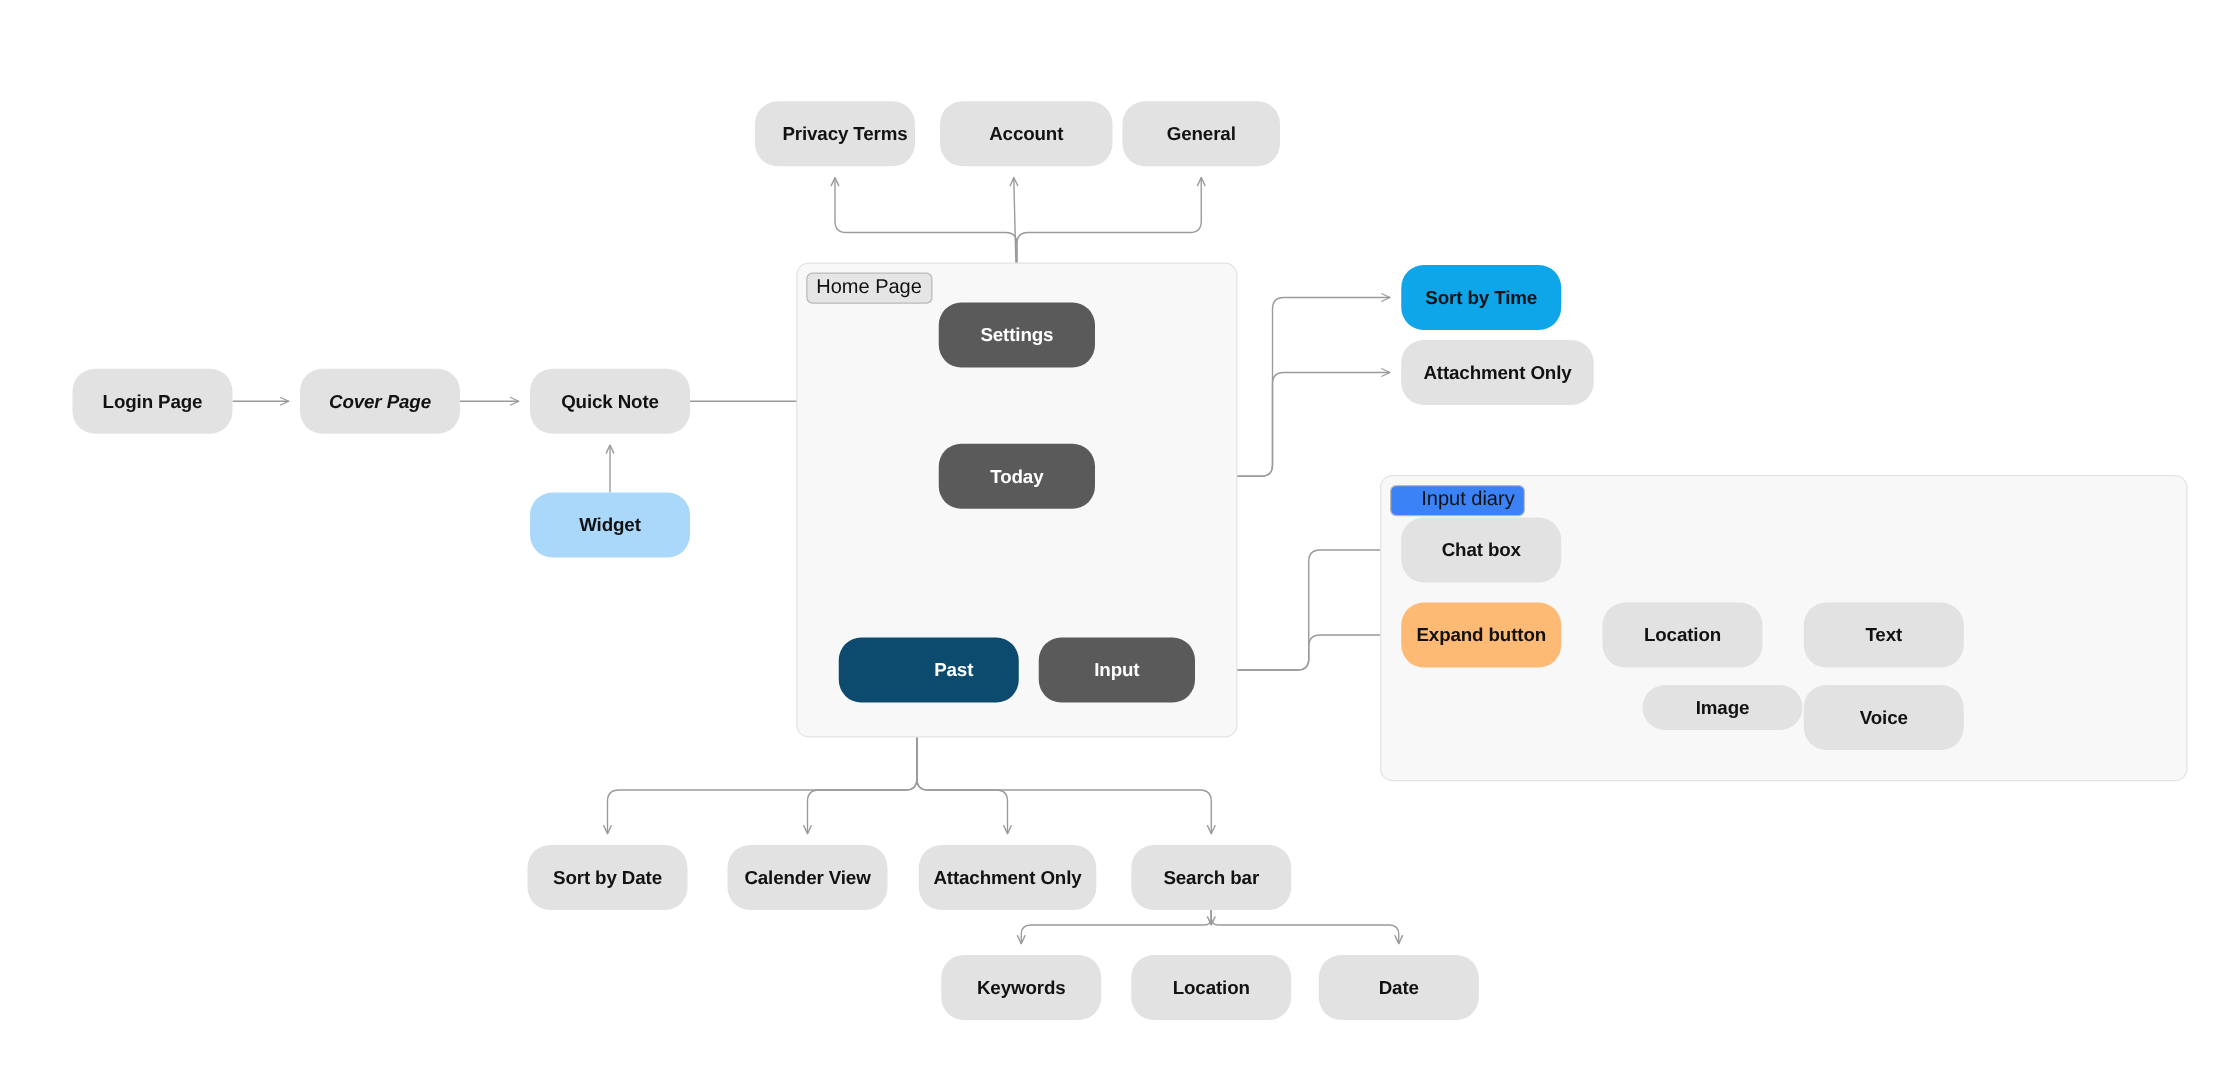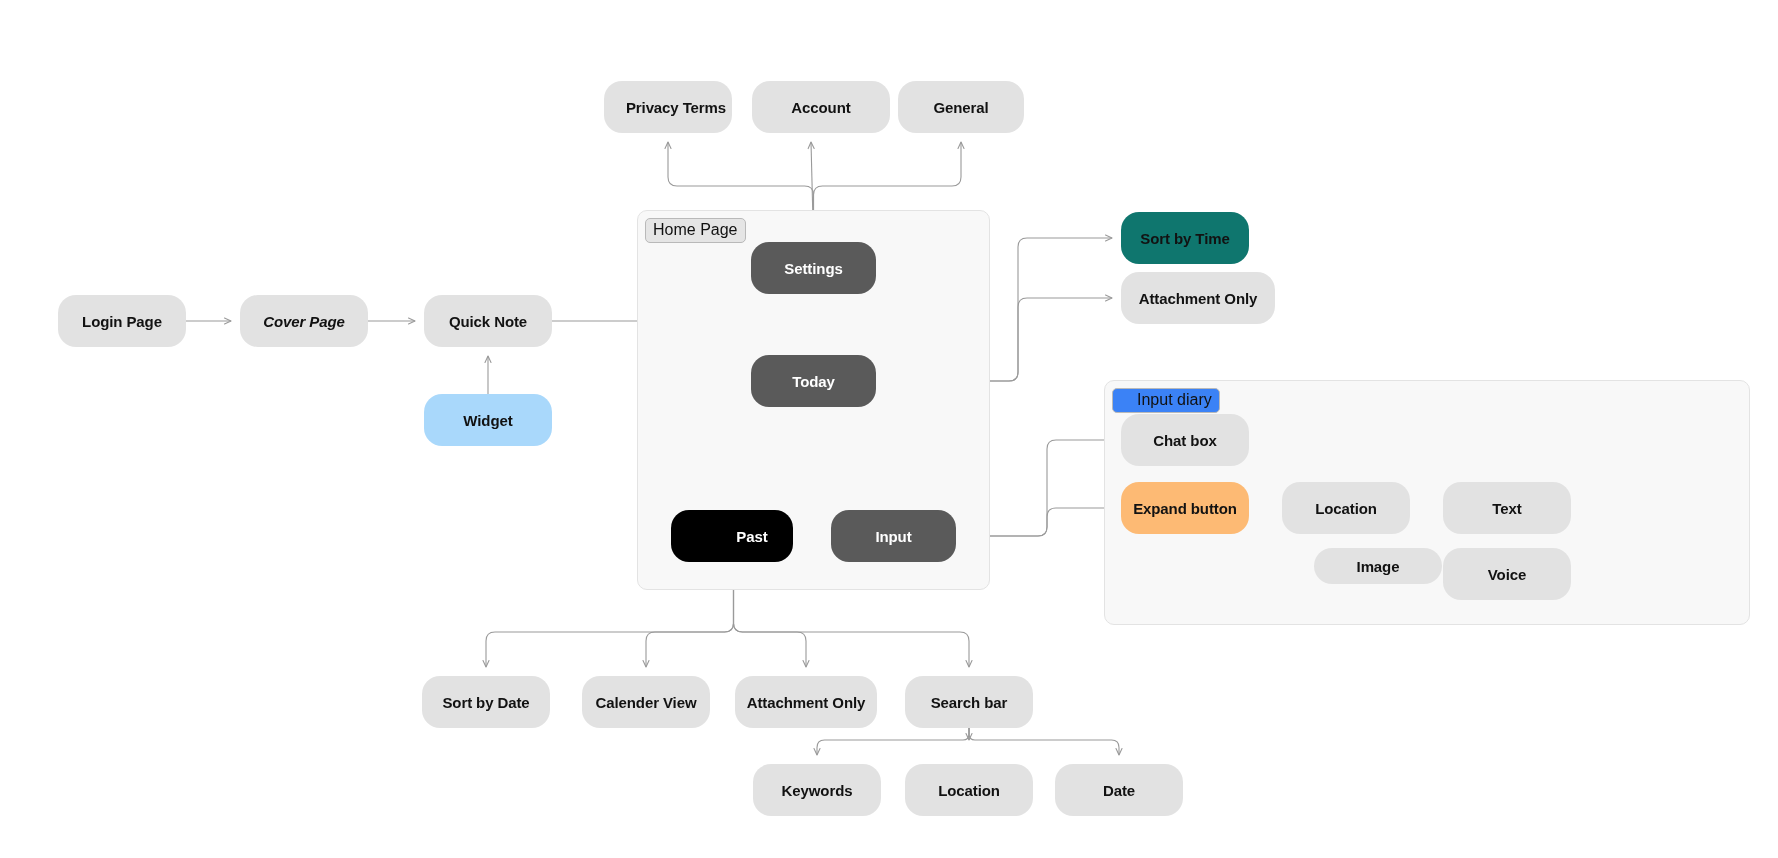--- a/index.html
+++ b/index.html
@@ -98,23 +98,23 @@
   <div id="nodes-layer">
       <div class="node light" style="left: 58px; top: 295px; width: 128px; height: 52px; background: rgb(226, 226, 226);">Login Page</div>
       <div class="node light" style="left: 240px; top: 295px; width: 128px; height: 52px; background: rgb(226, 226, 226); font-style: italic;">Cover Page</div>
       <div class="node light" style="left: 424px; top: 295px; width: 128px; height: 52px; background: rgb(226, 226, 226);">Quick Note</div>
       <div class="node accent" style="left: 424px; top: 394px; width: 128px; height: 52px; background: rgb(169, 216, 251);">Widget</div>
       <div class="node light" style="left: 604px; top: 81px; width: 128px; height: 52px; background: rgb(226, 226, 226); padding-left: 16px;">Privacy Terms</div>
       <div class="node light" style="left: 752px; top: 81px; width: 138px; height: 52px; background: rgb(226, 226, 226);">Account</div>
       <div class="node light" style="left: 898px; top: 81px; width: 126px; height: 52px; background: rgb(226, 226, 226);">General</div>
       <div class="node dark" style="left: 751px; top: 242px; width: 125px; height: 52px; background: rgb(90, 90, 90);">Settings</div>
       <div class="node dark" style="left: 751px; top: 355px; width: 125px; height: 52px; background: rgb(90, 90, 90);">Today</div>
-      <div class="node dark" style="left: 671px; top: 510px; width: 122px; height: 52px; background: #000000; padding-left: 40px;">Past</div>
+      <div class="node dark" style="left: 671px; top: 510px; width: 144px; height: 52px; background: #0c4a6e; padding-left: 40px;">Past</div>
       <div class="node dark" style="left: 831px; top: 510px; width: 125px; height: 52px; background: rgb(90, 90, 90);">Input</div>
-      <div class="node light" style="left: 1121px; top: 212px; width: 128px; height: 52px; background: #0f766e;">Sort by Time</div>
+      <div class="node light" style="left: 1121px; top: 212px; width: 128px; height: 52px; background: #0ea5e9;">Sort by Time</div>
       <div class="node light" style="left: 1121px; top: 272px; width: 154px; height: 52px; background: rgb(226, 226, 226);">Attachment Only</div>
       <div class="node light" style="left: 1121px; top: 414px; width: 128px; height: 52px; background: rgb(226, 226, 226);">Chat box</div>
       <div class="node light" style="left: 1121px; top: 482px; width: 128px; height: 52px; background: #fdba74;">Expand button</div>
       <div class="node light" style="left: 1282px; top: 482px; width: 128px; height: 52px; background: rgb(226, 226, 226);">Location</div>
       <div class="node light" style="left: 1443px; top: 482px; width: 128px; height: 52px; background: rgb(226, 226, 226);">Text</div>
       <div class="node light" style="left: 1282px; top: 548px; width: 128px; height: 36px; background: rgb(226, 226, 226); margin-left: 32px;">Image</div>
       <div class="node light" style="left: 1443px; top: 548px; width: 128px; height: 52px; background: rgb(226, 226, 226);">Voice</div>
       <div class="node light" style="left: 422px; top: 676px; width: 128px; height: 52px; background: rgb(226, 226, 226);">Sort by Date</div>
       <div class="node light" style="left: 582px; top: 676px; width: 128px; height: 52px; background: rgb(226, 226, 226);">Calender View</div>
       <div class="node light" style="left: 735px; top: 676px; width: 142px; height: 52px; background: rgb(226, 226, 226);">Attachment Only</div>

